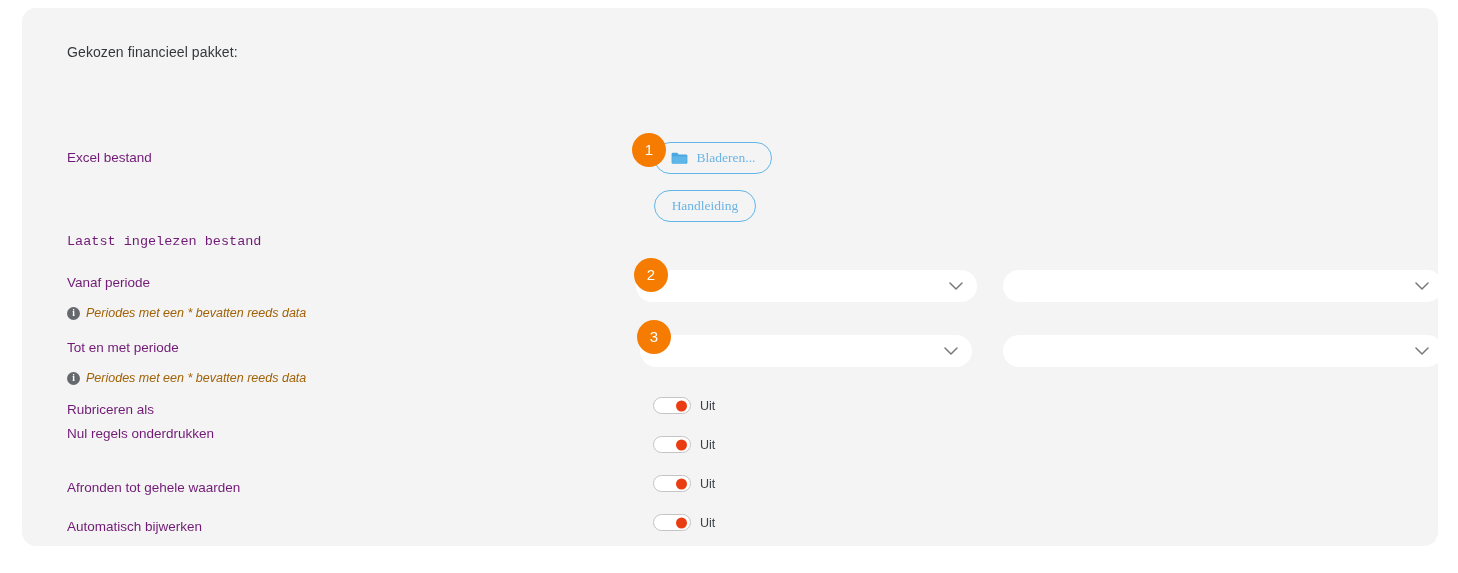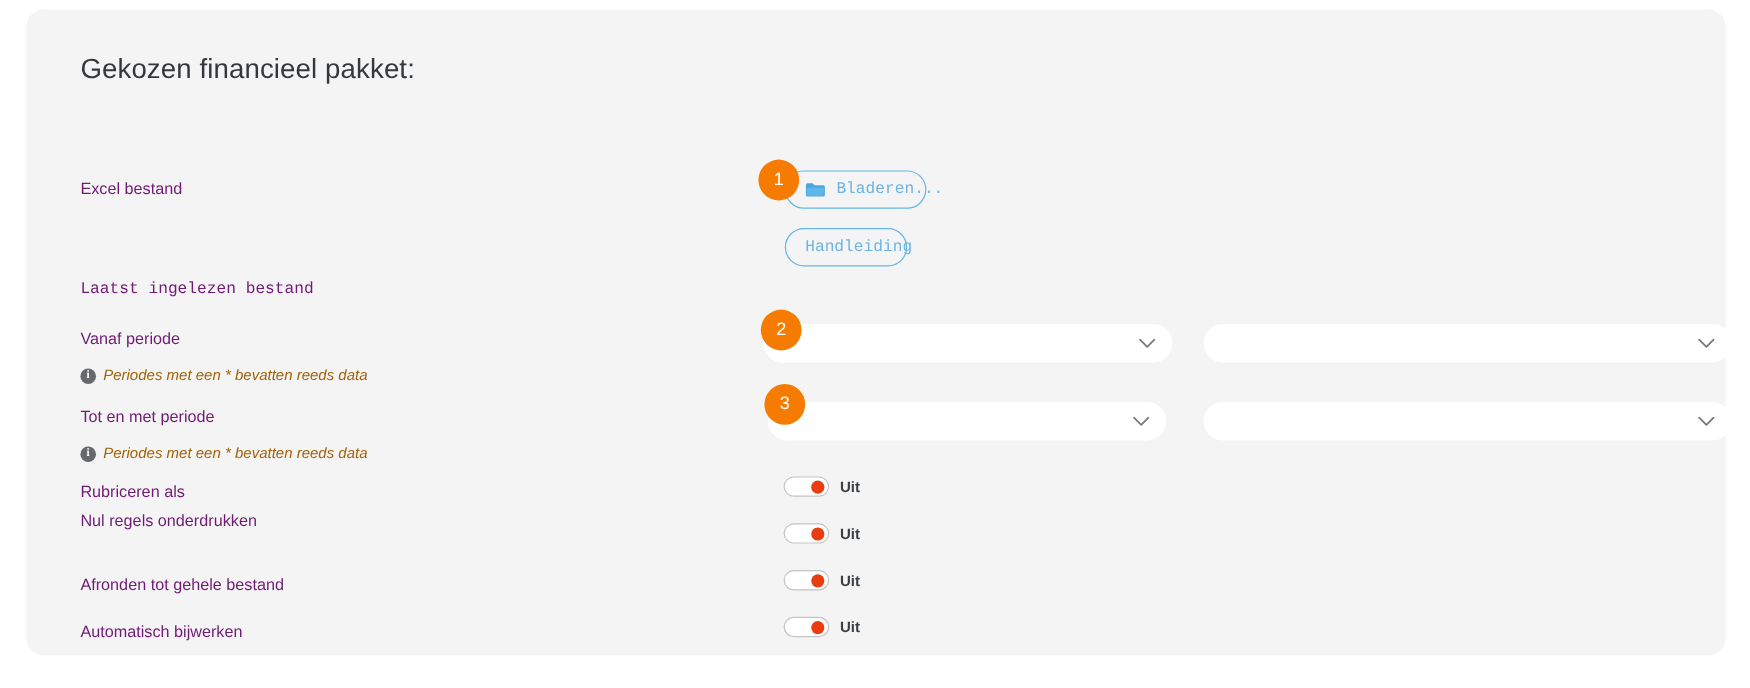--- a/index.html
+++ b/index.html
@@ -23,21 +23,21 @@
     height: 538px;
     background: #f4f4f4;
     border-radius: 14px;
     overflow: hidden;
   }
 
   .heading-1 {
     position: absolute;
     left: 45px;
     top: 36px;
-    font-size: 23px;
+    font-size: 14px;
     font-weight: 400;
     color: #34383c;
     letter-spacing: 0.1px;
     white-space: nowrap;
   }
   .heading-2 {
     position: absolute;
     left: 45px;
     top: 84px;
     font-size: 21.5px;
@@ -81,28 +81,29 @@
     text-align: center;
     font-family: "Liberation Serif", serif;
     flex: none;
   }
 
   .pill-button {
     position: absolute;
     box-sizing: border-box;
     display: flex;
     align-items: center;
+    justify-content: center;
     gap: 9px;
     height: 32px;
     border: 1.3px solid #63b6e8;
     border-radius: 17px;
     background: transparent;
     color: #6cb4e4;
     font-size: 13.5px;
-    font-family: Liberation Mono, monospace;
+    font-family: Liberation Serif, serif;
     cursor: pointer;
     padding: 0 16px;
   }
   .folder-icon { display: block; flex: none; }
 
   .badge {
     position: absolute;
     width: 34px;
     height: 34px;
     border-radius: 50%;
@@ -134,21 +135,20 @@
     overflow: hidden;
   }
   .chevron { flex: none; display: block; }
 
   .toggle-row {
     position: absolute;
     left: 631px;
     display: flex;
     align-items: center;
     gap: 9px;
-    font-weight: bold;
   }
   .toggle {
     position: relative;
     box-sizing: border-box;
     width: 38px;
     height: 17px;
     border: 1px solid #c4c4c4;
     border-radius: 9px;
     background: #ffffff;
     cursor: pointer;
@@ -258,21 +258,21 @@
   </div>
 
   <div class="field-label" style="top:418px;">Nul regels onderdrukken</div>
   <div class="toggle-row" style="top:428px;">
     <div class="toggle">
       <div class="toggle-knob"></div>
     </div>
     <span class="toggle-state">Uit</span>
   </div>
 
-  <div class="field-label" style="top:472px;">Afronden tot gehele bestand</div>
+  <div class="field-label" style="top:472px;">Afronden tot gehele waarden</div>
   <div class="toggle-row" style="top:467px;">
     <div class="toggle">
       <div class="toggle-knob"></div>
     </div>
     <span class="toggle-state">Uit</span>
   </div>
 
   <div class="field-label" style="top:511px;">Automatisch bijwerken</div>
   <div class="toggle-row" style="top:506px;">
     <div class="toggle">

